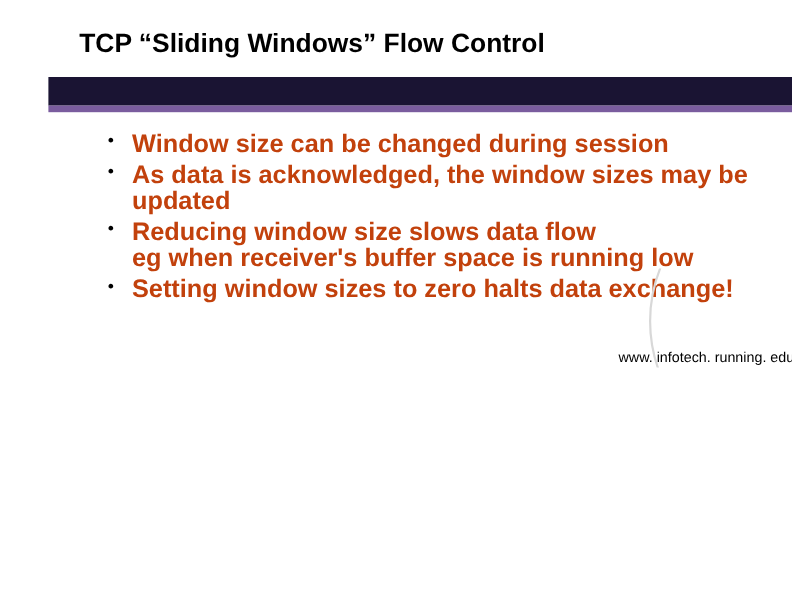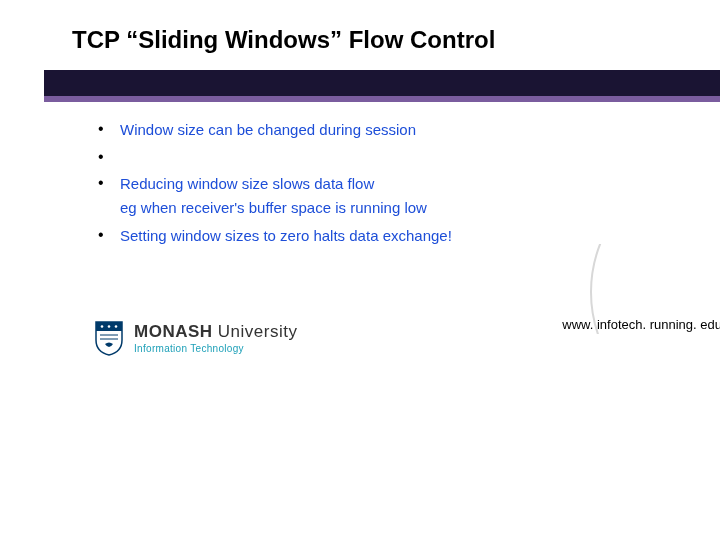--- a/index.html
+++ b/index.html
@@ -48,23 +48,23 @@
   }
   .bullet {
     flex: 0 0 26px;
     font-size: 16px;
     color: #000;
     line-height: 22px;
     text-align: left;
     padding-left: 4px;
   }
   .bullet-text {
-    font-size: 15px;
-    font-weight: normal;
-    color: #1d4ed8;
+    font-size: 23px;
+    font-weight: bold;
+    color: #c2410c;
     line-height: 24px;
   }
   .corner-curve {
     position: absolute;
     bottom: 58px;
     right: 0;
     width: 180px;
     height: 90px;
     overflow: hidden;
   }
@@ -121,48 +121,32 @@
   <div class="bar-dark"></div>
   <div class="bar-purple"></div>
 
   <div class="content">
     <div class="bullet-row">
       <div class="bullet">•</div>
       <div class="bullet-text">Window size can be changed during session</div>
     </div>
     <div class="bullet-row">
       <div class="bullet">•</div>
+      <div class="bullet-text">As data is acknowledged, the window sizes may be updated</div>
     </div>
     <div class="bullet-row">
       <div class="bullet">•</div>
       <div class="bullet-text" style="white-space:pre-line;">Reducing window size slows data flow
 eg when receiver's buffer space is running low</div>
     </div>
     <div class="bullet-row">
       <div class="bullet">•</div>
       <div class="bullet-text">Setting window sizes to zero halts data exchange!</div>
     </div>
   </div>
 
   <div class="corner-curve"></div>
 
-  <div class="logo-area">
-    <svg class="shield" viewBox="0 0 30 36">
-      <path d="M2 2 H28 V20 Q28 32 15 35 Q2 32 2 20 Z" fill="#fff" stroke="#003a6a" stroke-width="1.5"></path>
-      <path d="M2 2 H28 V11 H2 Z" fill="#003a6a"></path>
-      <circle cx="8" cy="6.5" r="1.3" fill="#fff"></circle>
-      <circle cx="15" cy="6.5" r="1.3" fill="#fff"></circle>
-      <circle cx="22" cy="6.5" r="1.3" fill="#fff"></circle>
-      <path d="M6 15 L24 15 M6 19 L24 19" stroke="#003a6a" stroke-width="1"></path>
-      <path d="M11 24 Q15 21 19 24 Q15 30 11 24 Z" fill="#003a6a"></path>
-    </svg>
-    <div class="logo-text-block">
-      <div class="monash">
-        <span class="m">MONASH</span><span class="u"> University</span>
-      </div>
-      <div class="sub">Information Technology</div>
-    </div>
-  </div>
 
   <div class="url">www. infotech. running. edu</div>
   <div class="pagenum">22</div>
 
 </div>
 
 </body></html>

